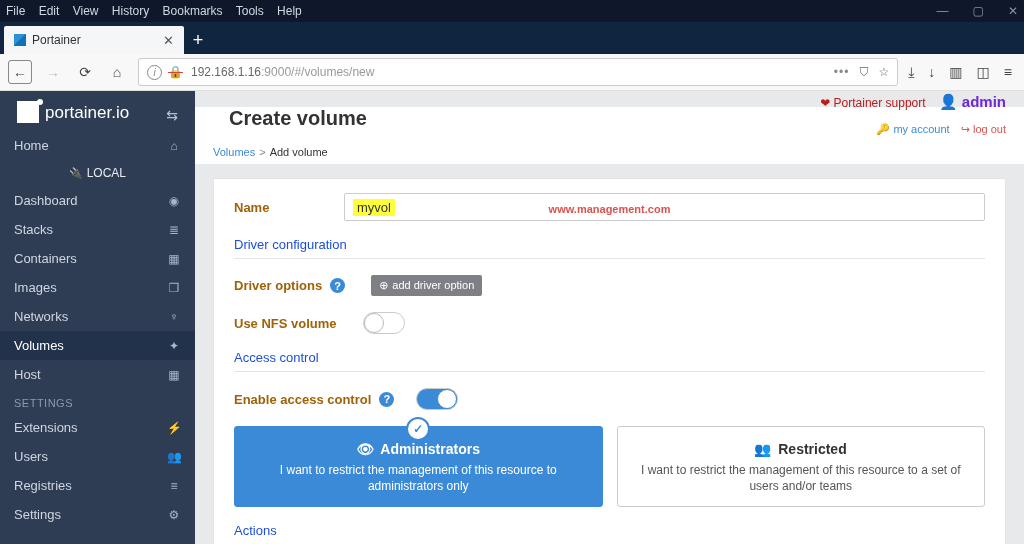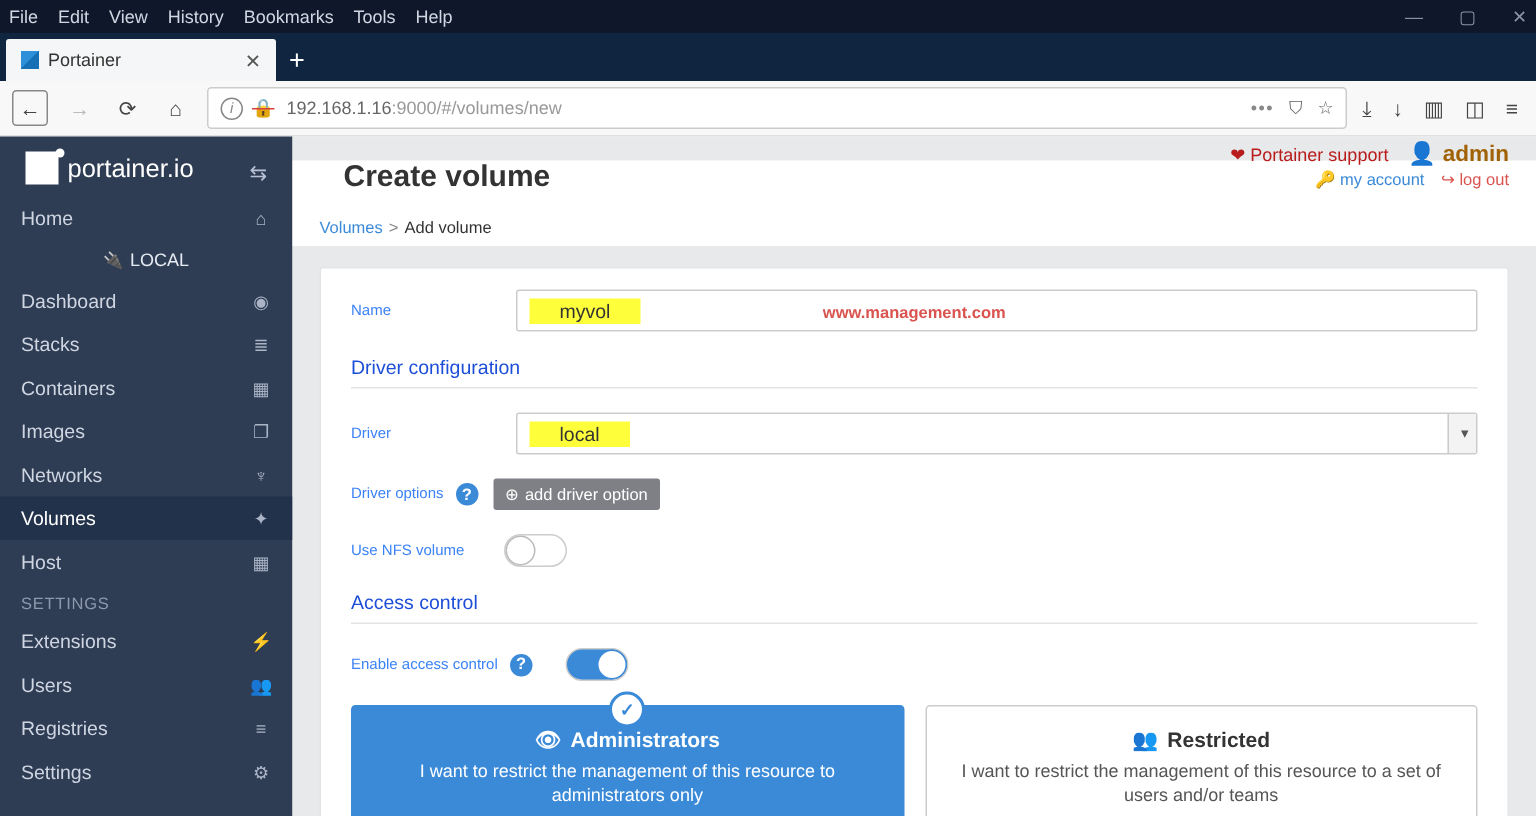--- a/index.html
+++ b/index.html
@@ -37,35 +37,35 @@
 .side-env::before{content:"\1F50C";margin-right:4px;font-size:11px}
 .side-head{padding:8px 14px 4px;font-size:11px;color:#8e99ad;letter-spacing:0.5px}
 .main{flex:1;background:#e8e9eb;position:relative;overflow:hidden}
 .topband{background:#fff;padding:0 18px 6px}
 .page-title{font-size:20px;color:#333;margin:16px;padding-top:0}
 .crumb{font-size:11px}
 .crumb a{color:#3b8ad8;text-decoration:none}
 .crumb .sep{color:#888;margin:0 4px}
 .toplinks{position:absolute;right:18px;top:2px;font-size:12px}
 .toplinks .support{color:#b91c1c;margin-right:10px}
-.toplinks .admin{color:#a16207;font-weight:600;font-size:15px}
-.toplinks .row2{font-size:11px;margin-top:2px;text-align:right}
+.toplinks .admin{color:#6d28d9;font-weight:600;font-size:15px}
+.toplinks .row2{font-size:11px;margin-top:12px;text-align:right}
 .toplinks .row2 a{color:#3b8ad8;text-decoration:none;margin-left:8px}
 .toplinks .row2 a.logout{color:#d9534f}
 .panel{background:#fff;margin:14px 18px 0;border:1px solid #e3e4e8;border-radius:2px;padding:14px 20px}
 .row{display:flex;align-items:center;margin-bottom:16px}
-.row label{width:110px;font-size:10px;color:#3b82f6;font-weight:400}
+.row label{width:110px;font-size:13px;color:#a16207;font-weight:700}
 .row .seclabel{color:#1d4ed8;font-size:13px;border-bottom:1px solid #e4e4e4;padding-bottom:6px;flex:1}
 .input{flex:1;height:26px;border:1px solid #ccc;border-radius:2px;padding:0 8px;font-size:13px;display:flex;align-items:center}
-.hl{background:#feff3a;padding:1px 20px}
+.hl{background:#feff3a;padding:1px 4px}
 .select{flex:1;height:26px;border:1px solid #ccc;border-radius:2px;padding:0 8px;font-size:13px;display:flex;align-items:center;position:relative}
 .select::after{content:"";position:absolute;right:0;top:0;width:18px;height:100%;border-left:1px solid #ccc;background:#f3f3f3}
 .select::before{content:"\25BE";position:absolute;right:5px;font-size:10px;color:#555;z-index:1}
 .help{display:inline-flex;width:15px;height:15px;border-radius:50%;background:#3b8ad8;color:#fff;align-items:center;justify-content:center;font-size:11px;font-weight:bold;margin-left:8px}
-.chip{background:#7e8086;color:#fff;font-size:11px;padding:4px 8px;border-radius:2px;margin-left:10px}
+.chip{background:#7e8086;color:#fff;font-size:11px;padding:4px 8px;border-radius:2px;margin-left:26px}
 .chip::before{content:"\2295";margin-right:4px}
 .toggle{width:40px;height:20px;border:1px solid #ccc;border-radius:12px;position:relative;background:#fff;margin-left:8px}
 .toggle .knob{position:absolute;width:18px;height:18px;background:#fff;border:1px solid #bbb;border-radius:50%;top:0;left:0}
 .toggle.on{background:#3b8ad8}
 .toggle.on .knob{left:auto;right:0;border-color:#3b8ad8}
 .watermark{position:absolute;left:50%;top:112px;transform:translateX(-50%);color:#d9534f;font-size:11px;font-weight:600}
 .choices{display:flex;gap:14px;margin:6px 0 16px}
 .choice{flex:1;border:1px solid #ccc;border-radius:3px;padding:14px 16px 12px;text-align:center;position:relative}
 .choice.sel{background:#3b8ad8;color:#fff;border-color:#3b8ad8}
 .choice .check{position:absolute;top:-10px;left:50%;transform:translateX(-50%);width:20px;height:20px;border-radius:50%;background:#fff;border:2px solid #3b8ad8;color:#3b8ad8;font-size:12px;display:flex;align-items:center;justify-content:center;font-weight:bold}
@@ -212,26 +212,20 @@
       <div class="row">
         <label>Name</label>
         <div class="input">
             <span class="hl">myvol</span>
           </div>
       </div>
       <div class="row">
           <div class="seclabel">Driver configuration</div>
         </div>
       <div class="row">
-        <label>Driver</label>
-        <div class="select">
-            <span class="hl">local</span>
-          </div>
-      </div>
-      <div class="row">
         <label style="width:auto">Driver options</label>
         <span class="help">?</span>
         <span class="chip">add driver option</span>
       </div>
       <div class="row">
         <label style="width:auto">Use NFS volume</label>
         <span style="width:18px"></span>
         <div class="toggle">
             <div class="knob"></div>
           </div>

